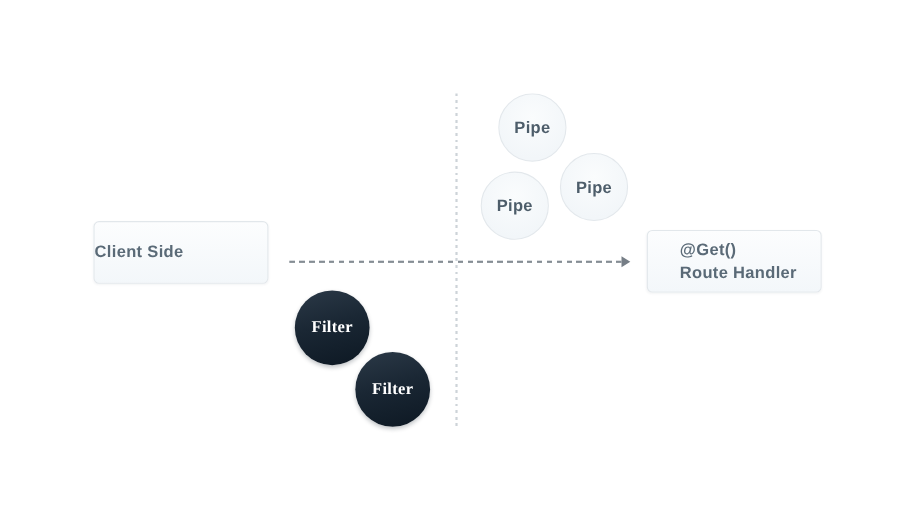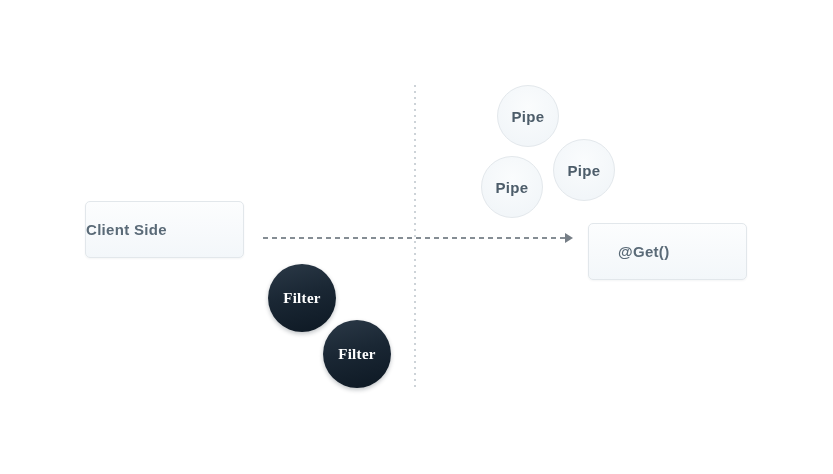--- a/index.html
+++ b/index.html
@@ -69,21 +69,21 @@
     letter-spacing: 0.3px;
     display: flex;
     align-items: center;
   }
   .node-box.client {
     left: 85px;
     top: 201px;
   }
   .node-box.route {
     left: 588px;
-    top: 223px;
+    top: 209px;
   }
   .node-box.route .lines {
     padding-left: 29px;
     line-height: 21px;
   }
 
   
   .circle {
     position: absolute;
     border-radius: 50%;
@@ -93,21 +93,20 @@
     font-weight: 600;
     letter-spacing: 0.3px;
   }
   .circle.pipe {
     width: 62px;
     height: 62px;
     background: radial-gradient(circle at 50% 35%, #fafcfd 0%, #f2f6f9 75%);
     border: 1px solid #e3e8ec;
     color: #4d5d6a;
     font-size: 15px;
-    margin-left: 44px;
   }
   .circle.filter {
     width: 68px;
     height: 68px;
     background: linear-gradient(165deg, #2b3947 0%, #1a2734 45%, #0d1823 100%);
     color: #ffffff;
     font-size: 15px;
     box-shadow: 0 2px 4px rgba(10, 22, 34, 0.25);
     font-family: Liberation Serif, serif;
   }
@@ -129,20 +128,21 @@
     <span class="head"></span>
   </div>
 
   <div class="node-box client">
     <span>Client Side</span>
   </div>
 
   <div class="node-box route">
     <div class="lines">
       <div>@Get()</div>
+      <div>Route Handler</div>
     </div>
   </div>
 
   <div class="circle pipe pipe-1">
     <span>Pipe</span>
   </div>
   <div class="circle pipe pipe-2">
     <span>Pipe</span>
   </div>
   <div class="circle pipe pipe-3">

